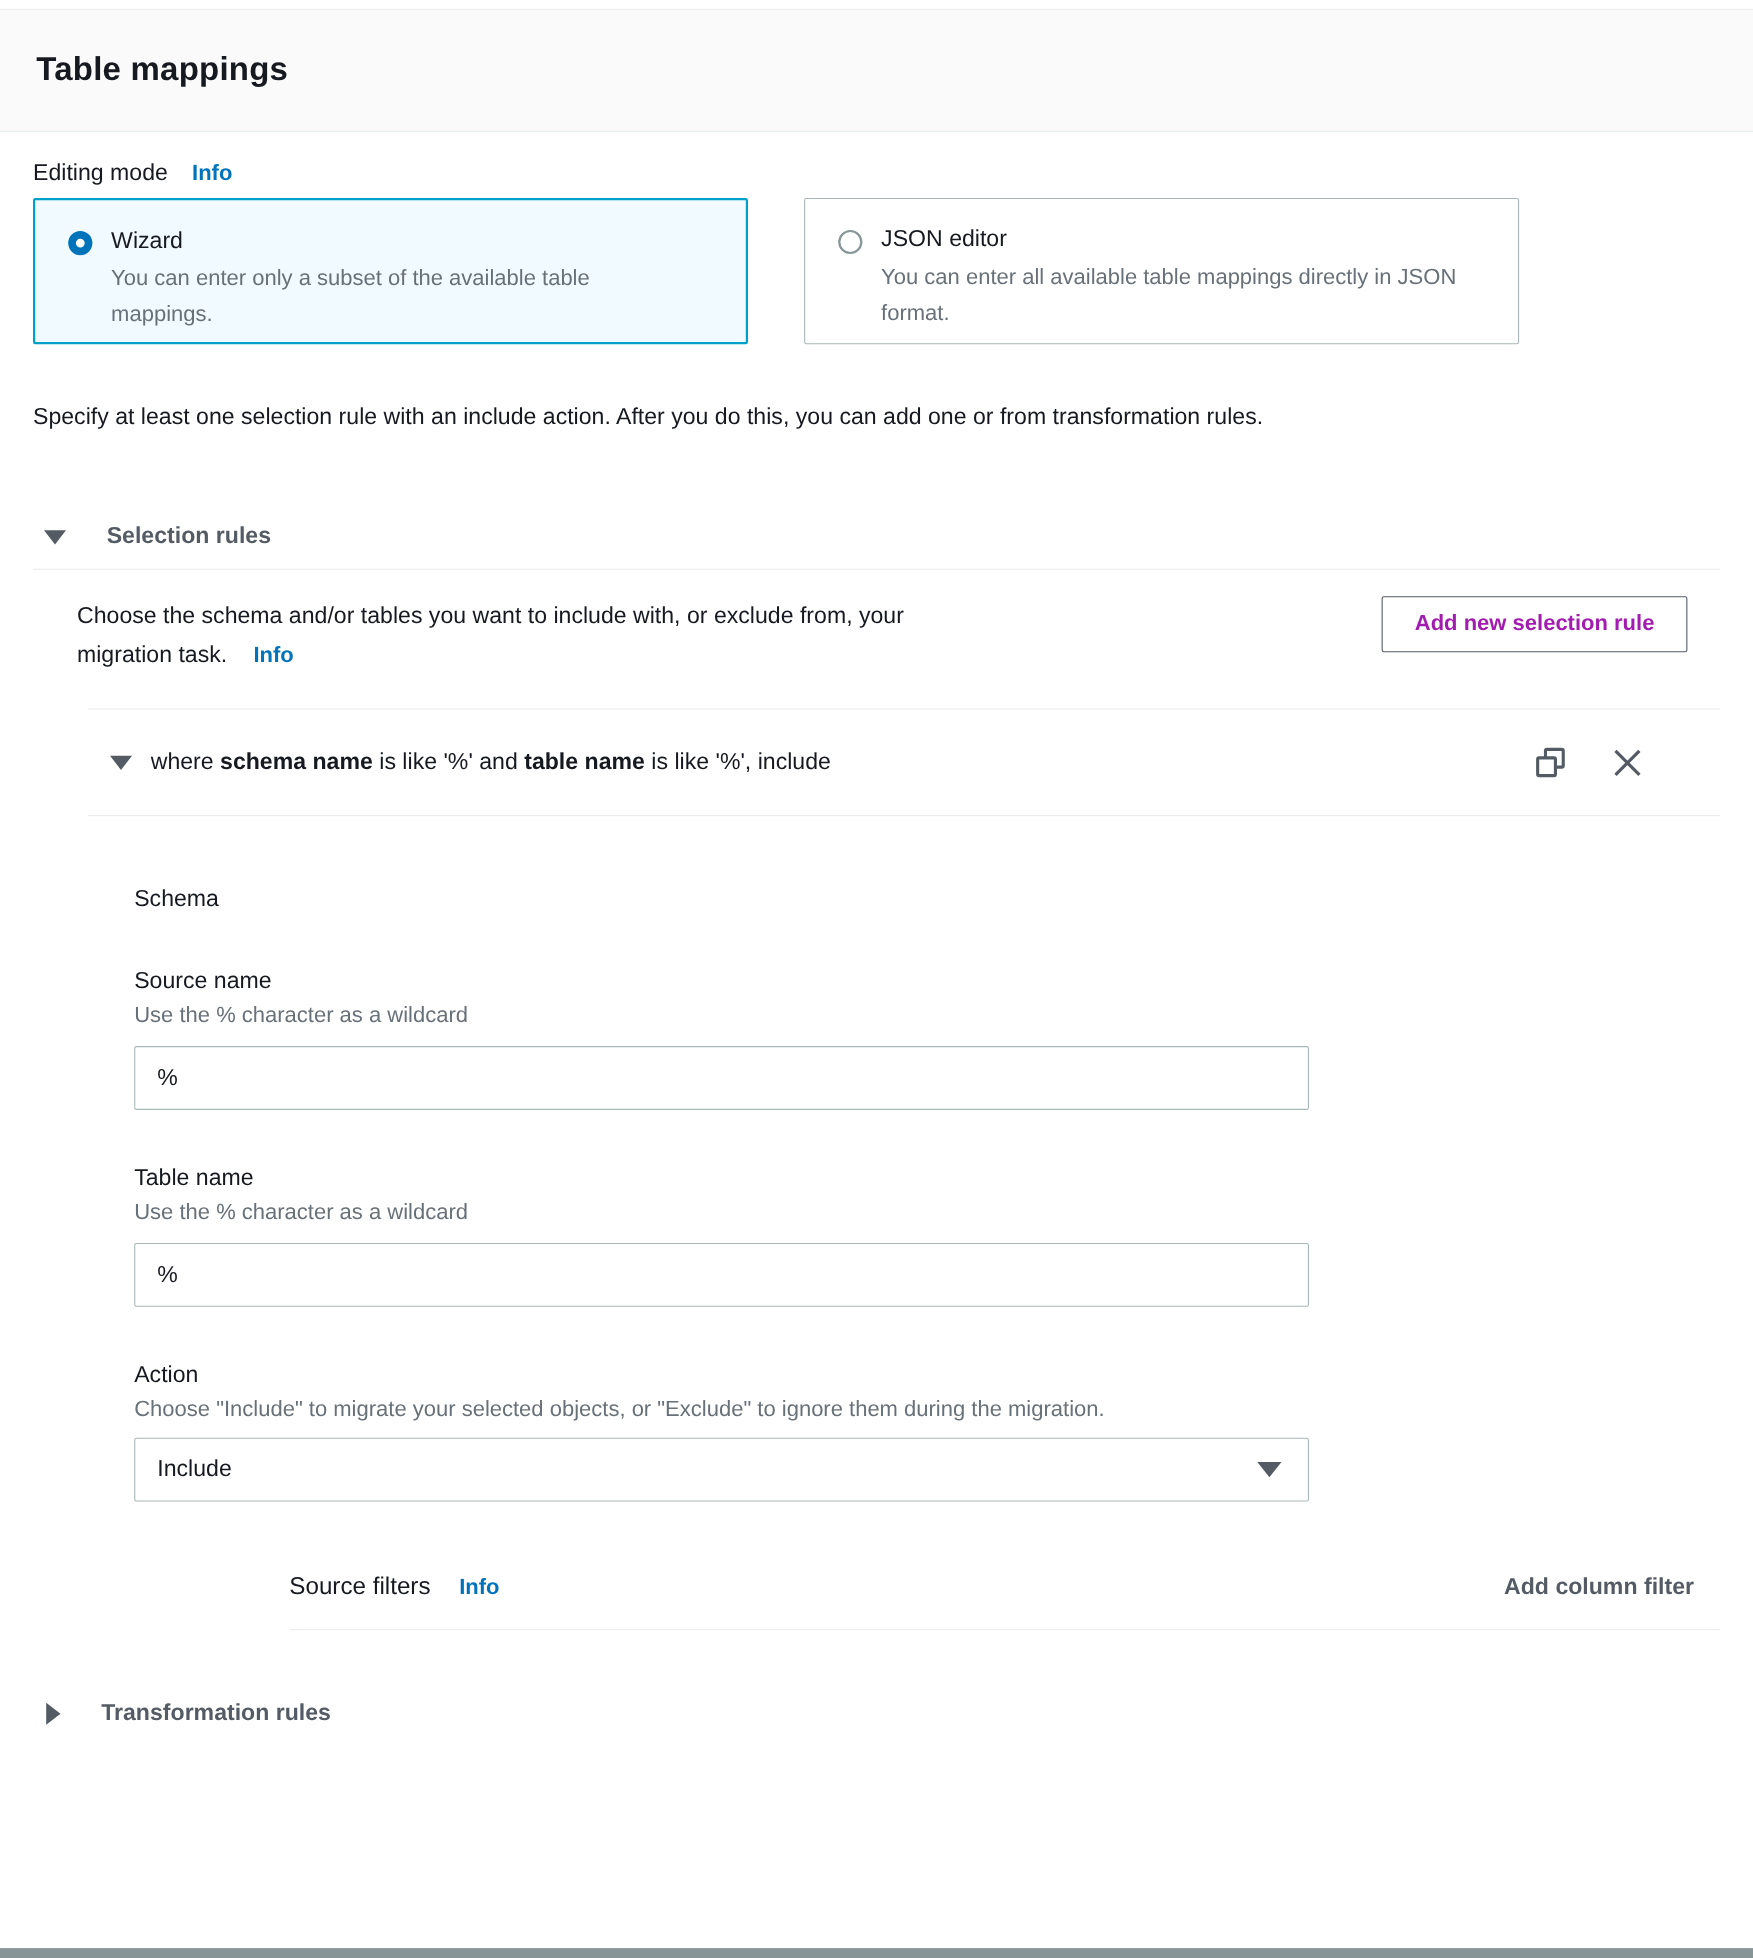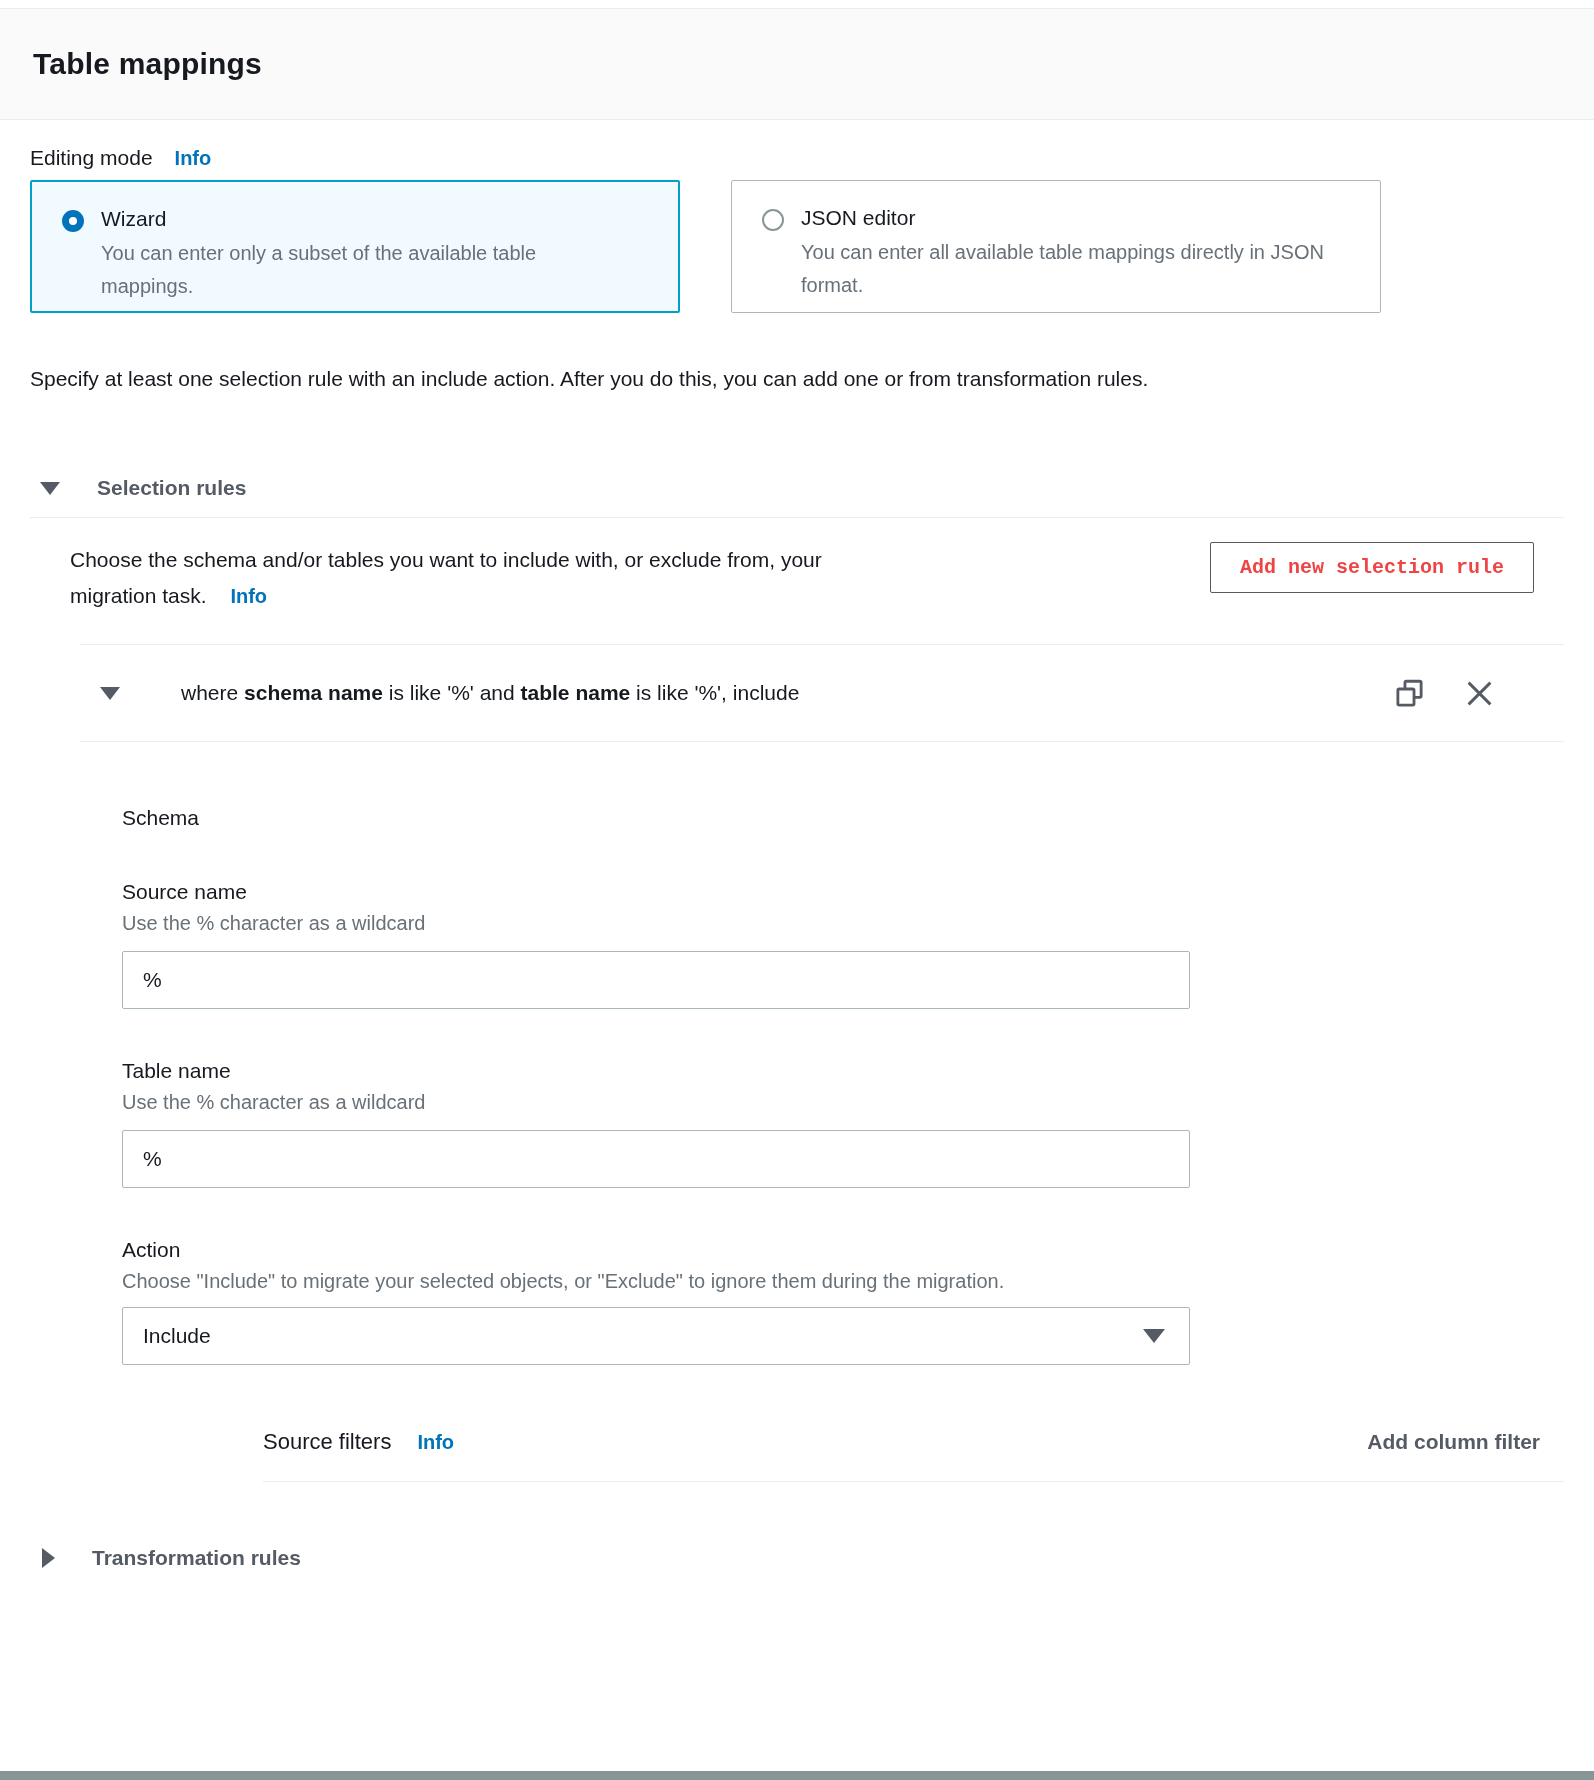--- a/index.html
+++ b/index.html
@@ -43,26 +43,26 @@
   .caret-down{width:0;height:0;border-left:10px solid transparent;border-right:10px solid transparent;border-top:13px solid #545b64;}
   .caret-right{width:0;height:0;border-top:10px solid transparent;border-bottom:10px solid transparent;border-left:13px solid #545b64;}
   .divider{border:none;border-top:1px solid #eaeded;margin:0;}
   .divider.under-section{margin-top:17px;}
   .divider.indent1{margin-left:50px;}
   
   .choose-row{margin:24px 30px 0 40px;display:flex;justify-content:space-between;align-items:flex-start;}
   .choose-text{width:790px;font-size:21px;line-height:36px;color:#16191f;}
   .choose-text .info-link{margin-left:18px;}
   .btn{
-    border:1px solid #545b64;background:#fff;color:#ef4444;font-weight:bold;
-    font-size:20px;font-family:Liberation Mono, monospace;padding:13px 29px;border-radius:2px;cursor:pointer;white-space:nowrap;
+    border:1px solid #545b64;background:#fff;color:#a21caf;font-weight:bold;
+    font-size:20px;font-family:Liberation Sans, sans-serif;padding:13px 29px;border-radius:2px;cursor:pointer;white-space:nowrap;
   }
   .gap30{height:30px;}
   
-  .rule-row{margin-left:70px;margin-right:70px;height:96px;display:flex;align-items:center;gap:44px;}
+  .rule-row{margin-left:70px;margin-right:70px;height:96px;display:flex;align-items:center;}
   .rule-caret{margin-right:17px;}
   .rule-summary{font-size:21px;color:#16191f;}
   .rule-summary .b{font-weight:bold;}
   .rule-icons{margin-left:auto;display:flex;align-items:center;gap:40px;}
   .icon-btn{background:none;border:none;padding:0;cursor:pointer;line-height:0;}
   
   .rule-form{margin-left:92px;}
   .field{margin-top:50px;}
   .field.first{margin-top:64px;}
   .field-label{font-size:21px;color:#16191f;}

